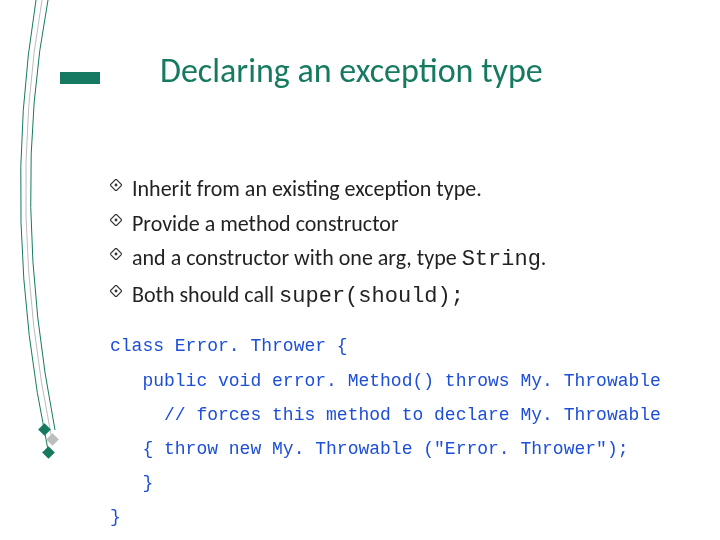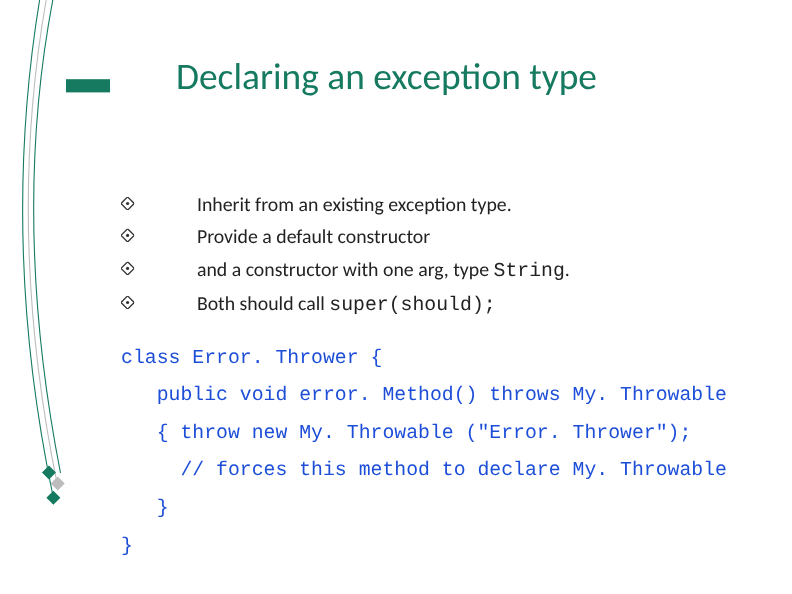--- a/index.html
+++ b/index.html
@@ -45,24 +45,23 @@
   .body {
     position: absolute;
     left: 110px;
     top: 175px;
     width: 560px;
   }
   .bul {
     display: flex;
     align-items: flex-start;
     margin-bottom: 6px;
-    font-size: 18px;
+    font-size: 22px;
     color: #222;
     line-height: 1.3;
-    gap: 47px;
   }
   .bul .di {
     width: 22px;
     flex: 0 0 22px;
     display: flex;
     align-items: center;
     justify-content: flex-start;
     padding-top: 4px;
   }
   .bul .di svg {
@@ -110,21 +109,21 @@
       <span>Inherit from an existing exception type.</span>
     </div>
 
     <div class="bul">
       <span class="di">
         <svg viewBox="0 0 10 10">
             <path d="M5 0 L10 5 L5 10 L0 5 Z" fill="none" stroke="#333" stroke-width="1"></path>
             <circle cx="5" cy="5" r="1.2" fill="#333"></circle>
           </svg>
       </span>
-      <span>Provide a default constructor</span>
+      <span>Provide a method constructor</span>
     </div>
 
     <div class="bul">
       <span class="di">
         <svg viewBox="0 0 10 10">
             <path d="M5 0 L10 5 L5 10 L0 5 Z" fill="none" stroke="#333" stroke-width="1"></path>
             <circle cx="5" cy="5" r="1.2" fill="#333"></circle>
           </svg>
       </span>
       <span>
@@ -140,20 +139,20 @@
           </svg>
       </span>
       <span>
         <span>Both should call </span><span class="mono">super(should);</span>
       </span>
     </div>
 
     <div class="codeblock">
       <div class="ln">class Error. Thrower {</div>
       <div class="ln">   public void error. Method() throws My. Throwable</div>
+      <div class="ln">     // forces this method to declare My. Throwable</div>
       <div class="ln">   { throw new My. Throwable ("Error. Thrower");</div>
-      <div class="ln">     // forces this method to declare My. Throwable</div>
       <div class="ln">   }</div>
       <div class="ln">}</div>
     </div>
 
   </div>
 </div>
 
 </body></html>

